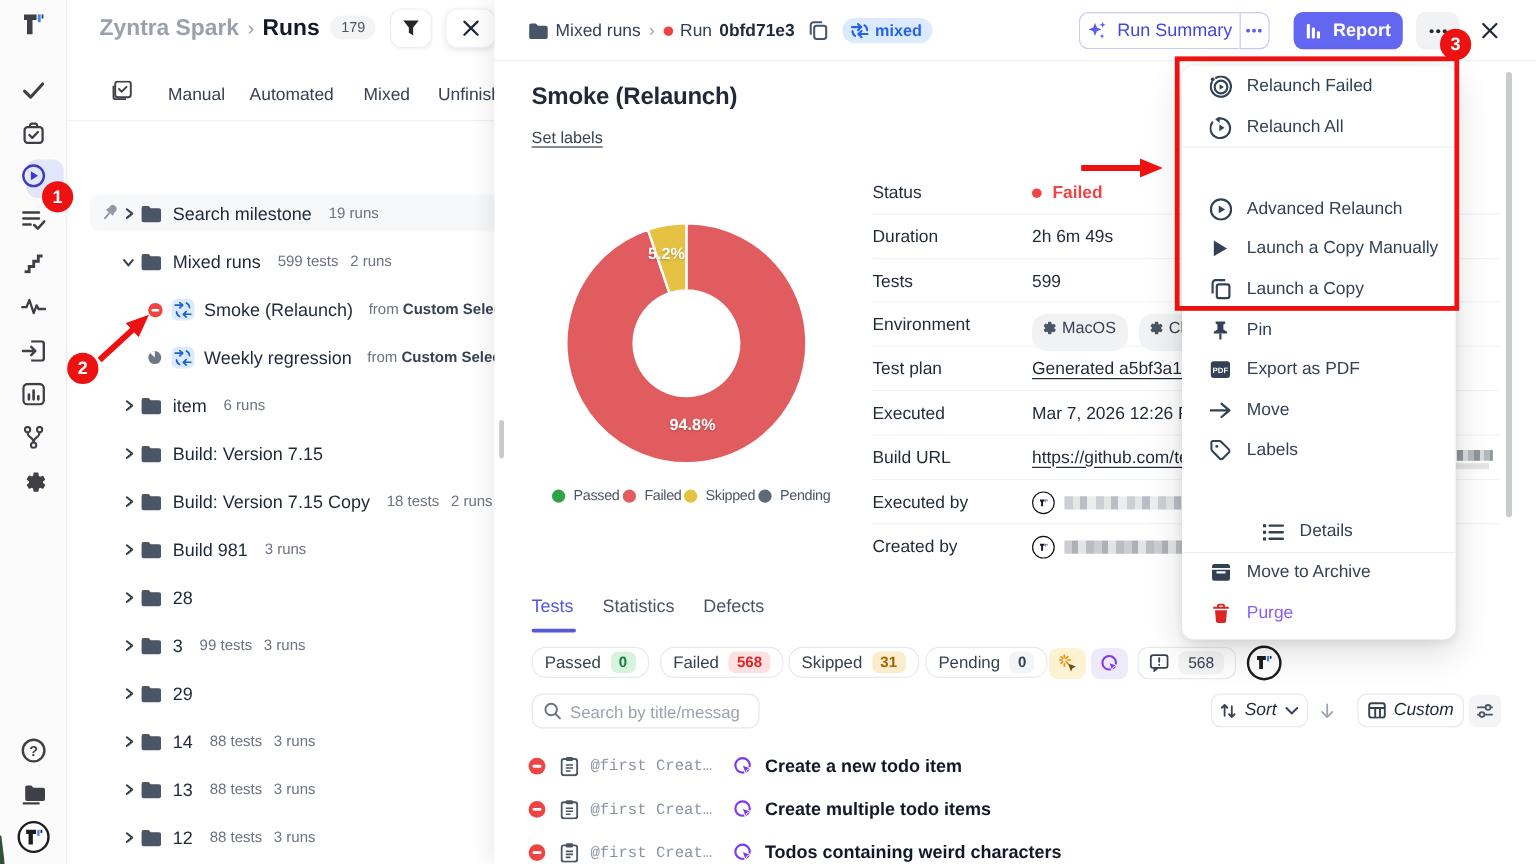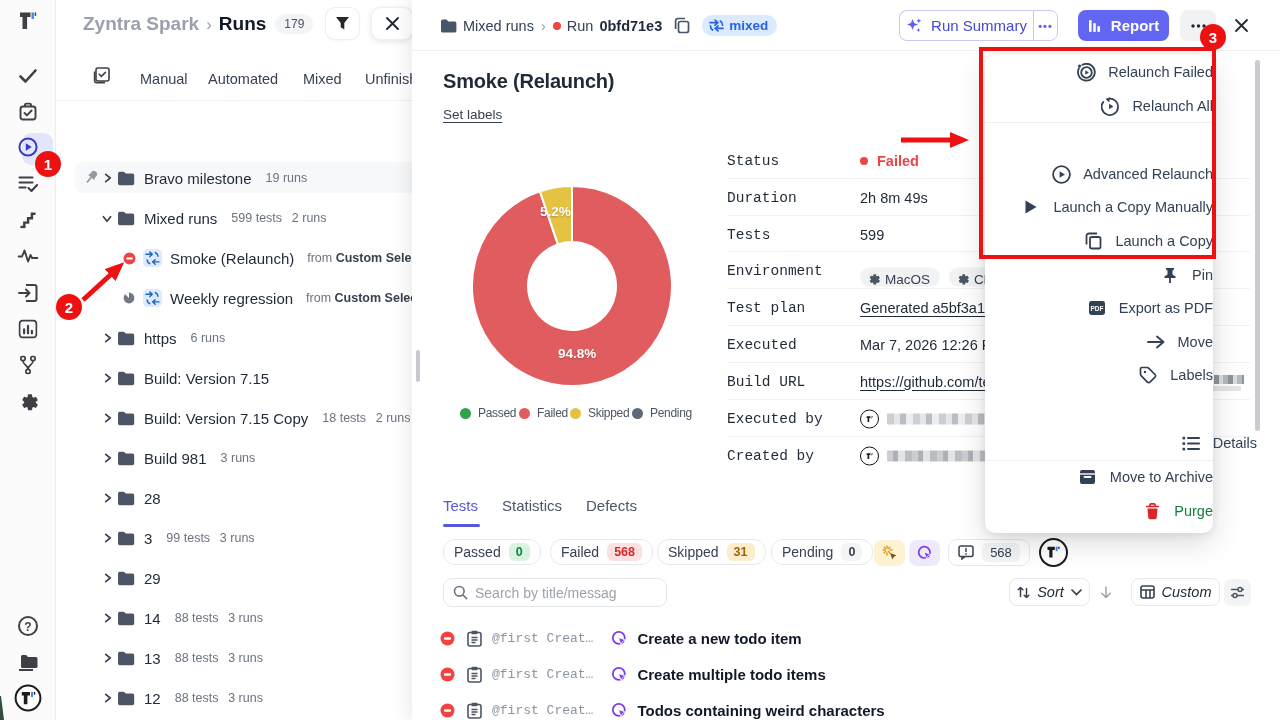--- a/index.html
+++ b/index.html
@@ -52,24 +52,24 @@
 #btn-runsum-dots { left:621px; width:25px; border:1px solid #c7cbf7; color:#5a5ff0; border-radius:0 8px 8px 0; font-weight:700; letter-spacing:1px; font-size:11px; }
 #btn-report { left:666px; width:91px; background:#6366f1; color:#fff; font-weight:600; gap:8px; }
 #btn-more { left:768px; width:36px; background:#f1f2f4; color:#3f3f46; }
 #btn-x { left:814px; width:30px; }
 
 .h1 { position:absolute; left:31px; top:70px; font-size:20px; font-weight:700; color:#1f2937; letter-spacing:-0.2px; }
 .setlabels { position:absolute; left:31px; top:107px; font-size:13.5px; color:#374151; text-decoration:underline; text-underline-offset:3px; }
 
 
 .drow { position:absolute; left:315px; width:523px; height:37px; }
-.drow .lab { position:absolute; left:0; top:50%; transform:translateY(-50%); font-size:14.5px; color:#1f2937;font-family:Liberation Mono, monospace; }
+.drow .lab { position:absolute; left:0; top:50%; transform:translateY(-50%); font-size:14.5px; color:#1f2937; }
 .drow .val { position:absolute; left:133px; top:50%; transform:translateY(-50%); font-size:14.5px; color:#1f2937; display:flex; align-items:center; white-space:nowrap; }
 .dline { position:absolute; left:315px; width:523px; border-top:1px solid #f1f2f4; }
-.envchip { display:flex; align-items:center; gap:5px; background:#f1f2f4; border-radius:13px; padding:4px 10px 0 7px; font-size:13.5px; color:#374151; margin-right:9px;margin-top:12px; }
+.envchip { display:flex; align-items:center; gap:5px; background:#f1f2f4; border-radius:13px; padding:4px 10px 12px 7px; font-size:13.5px; color:#374151; margin-right:9px;margin-top:12px; }
 .ulink { text-decoration:underline; text-underline-offset:3px; color:#1f2937; }
 .avatar { width:19px; height:19px; border-radius:50%; border:1.5px solid #111; display:flex; align-items:center; justify-content:center; margin-right:8px; background:#fff; }
 .blurname { height:11px; width:106px; background:repeating-linear-gradient(90deg,#c3c6cb 0 7px,#dfe1e3 7px 13px,#aeb2b9 13px 19px,#e9eaec 19px 26px); opacity:.85; border-radius:1px; }
 
 
 #donut { position:absolute; left:455px; top:169px; }
 .dlabel { position:absolute; color:#fff; font-weight:700; font-size:13.5px; text-shadow:0 1px 2px rgba(0,0,0,.25); }
 .legend { position:absolute; top:406px; display:flex; align-items:center; gap:7px; font-size:12px; letter-spacing:-0.3px; color:#4b5563; }
 .ldot { width:11px; height:11px; border-radius:50%; flex:0 0 11px; }
 
@@ -80,31 +80,31 @@
 
 
 .fchip { position:absolute; top:539px; height:26px; display:flex; align-items:center; gap:8px; background:#fff; border:1px solid #e7e9ec; border-radius:12px; padding:0 10px; font-size:14px; color:#374151; font-weight:500; }
 .fchip .cnt { font-size:12.5px; font-weight:600; border-radius:6px; padding:2px 7px; }
 .cnt.g { background:#d8f3de; color:#15803d; }
 .cnt.r { background:#fde1e1; color:#dc2626; }
 .cnt.y { background:#fbedcb; color:#a16207; }
 .cnt.n { background:#f3f4f6; color:#374151; }
 
 
-#search { position:absolute; left:31px; top:578px; width:224px; height:29px; border:1px solid #e5e7eb; border-radius:9px; display:flex; align-items:center; padding:0 9px; gap:7px; color:#9ca3af; font-size:14px; }
+#search { position:absolute; left:31px; top:578px; width:190px; height:29px; border:1px solid #e5e7eb; border-radius:9px; display:flex; align-items:center; padding:0 9px; gap:7px; color:#9ca3af; font-size:14px; }
 .gbtn { position:absolute; top:578px; height:28px; z-index:12; border:1px solid #e7e9ec; border-radius:8px; background:#fff; display:flex; align-items:center; justify-content:center; gap:7px; font-size:14.5px; color:#1f2937;font-style:italic; }
 
 
 .testrow { position:absolute; left:28px; height:20px; display:flex; align-items:center; }
 .testrow .mono { font-family:"Liberation Mono", monospace; font-size:13px; color:#8b93a2; margin-left:10px; white-space:pre; }
 .testrow .ttl { font-size:15px; font-weight:600; color:#111827; margin-left:9px; }
 
 
 #menu { position:absolute; left:985px; top:55px; width:228px; height:478px; background:#fff; border-radius:10px; box-shadow:0 10px 30px rgba(0,0,0,.14), 0 2px 8px rgba(0,0,0,.08); z-index:20; }
-.mi { position:absolute; left:0; width:228px; height:34px; display:flex; align-items:center;justify-content:flex-end; }
+.mi { position:absolute; left:12px; width:228px; height:34px; display:flex; align-items:center; }
 .mi .ic { width:20px; flex:0 0 20px; margin-left:10px; display:flex; justify-content:center; }
 .mi .tx { margin-left:12px; font-size:14.5px; color:#334155; }
 .mdiv { position:absolute; left:0; width:228px; border-top:1px solid #eceef1; }
 
 
 .ann { position:absolute; z-index:50; }
 .nbadge { position:absolute; width:26px; height:26px; border-radius:50%; background:#ee1111; color:#fff; font-size:15px; font-weight:700; display:flex; align-items:center; justify-content:center; z-index:60; }
 #redbox { position:absolute; left:979px; top:47px; width:237px; height:212px; border:4px solid #ee1111; z-index:30; }
 
 
@@ -218,21 +218,21 @@
         <span class="chev">
           <svg width="9" height="10" viewBox="0 0 10 11">
             <path d="M3 1.5 L8 5.5 L3 9.5" fill="none" stroke="#374151" stroke-width="1.9" stroke-linecap="round" stroke-linejoin="round"></path>
           </svg>
         </span>
         <span class="fold">
           <svg width="18" height="15" viewBox="0 0 18 15">
             <path d="M1 2.4 A1.7 1.7 0 0 1 2.7 0.7 h4.2 l1.7 1.9 h6.9 A1.7 1.7 0 0 1 17.2 4.3 v8.2 a1.7 1.7 0 0 1 -1.7 1.7 H2.7 A1.7 1.7 0 0 1 1 12.5 Z" fill="#4a5565"></path>
           </svg>
         </span>
-        <span class="name">Bravo milestone</span>
+        <span class="name">Search milestone</span>
         <span class="meta">19 runs</span>
       </div>
       <div class="trow" style="top:202px;">
         <span class="chev">
           <svg width="10" height="9" viewBox="0 0 11 10">
             <path d="M1.5 3 L5.5 8 L9.5 3" fill="none" stroke="#374151" stroke-width="1.9" stroke-linecap="round" stroke-linejoin="round"></path>
           </svg>
         </span>
         <span class="fold">
           <svg width="18" height="15" viewBox="0 0 18 15">
@@ -282,21 +282,21 @@
         <span class="chev">
           <svg width="9" height="10" viewBox="0 0 10 11">
             <path d="M3 1.5 L8 5.5 L3 9.5" fill="none" stroke="#374151" stroke-width="1.9" stroke-linecap="round" stroke-linejoin="round"></path>
           </svg>
         </span>
         <span class="fold">
           <svg width="18" height="15" viewBox="0 0 18 15">
             <path d="M1 2.4 A1.7 1.7 0 0 1 2.7 0.7 h4.2 l1.7 1.9 h6.9 A1.7 1.7 0 0 1 17.2 4.3 v8.2 a1.7 1.7 0 0 1 -1.7 1.7 H2.7 A1.7 1.7 0 0 1 1 12.5 Z" fill="#4a5565"></path>
           </svg>
         </span>
-        <span class="name">https</span>
+        <span class="name">item</span>
         <span class="meta">6 runs</span>
       </div>
       <div class="trow" style="top:362px;">
         <span class="chev">
           <svg width="9" height="10" viewBox="0 0 10 11">
             <path d="M3 1.5 L8 5.5 L3 9.5" fill="none" stroke="#374151" stroke-width="1.9" stroke-linecap="round" stroke-linejoin="round"></path>
           </svg>
         </span>
         <span class="fold">
           <svg width="18" height="15" viewBox="0 0 18 15">
@@ -489,21 +489,21 @@
   <div id="dtable">
       <div class="drow" style="top:142px;">
         <span class="lab">Status</span>
         <span class="val">
           <span style="width:8px;height:8px;border-radius:50%;background:#ef4444;margin-right:9px;"></span>
           <span style="color:#ef4444;font-weight:700;">Failed</span>
         </span>
       </div>
       <div class="drow" style="top:179px;">
         <span class="lab">Duration</span>
-        <span class="val">2h 8m 49s</span>
+        <span class="val">2h 6m 49s</span>
       </div>
       <div class="drow" style="top:216px;">
         <span class="lab">Tests</span>
         <span class="val">599</span>
       </div>
       <div class="drow" style="top:252px;">
         <span class="lab">Environment</span>
         <span class="val">
           <span class="envchip"><svg width="13" height="13" viewBox="0 0 24 24" style="margin-right:0">
               <path fill="#4b5563" d="M12 8.2A3.8 3.8 0 1 0 12 15.8 3.8 3.8 0 0 0 12 8.2zm9.4 5.3c.05-.5.05-1 0-1.5l2-1.6a.6.6 0 0 0 .14-.76l-1.9-3.3a.6.6 0 0 0-.73-.26l-2.4 1a7.6 7.6 0 0 0-1.3-.76l-.36-2.6A.6.6 0 0 0 16.3 3h-3.8a.6.6 0 0 0-.6.52l-.36 2.6c-.46.2-.9.45-1.3.75l-2.4-1a.6.6 0 0 0-.74.27l-1.9 3.3a.6.6 0 0 0 .15.77l2 1.6a7.6 7.6 0 0 0 0 1.5l-2 1.6a.6.6 0 0 0-.15.77l1.9 3.3c.15.27.47.38.74.27l2.4-1c.4.3.85.56 1.3.76l.36 2.6c.05.3.3.5.6.5h3.8c.3 0 .55-.2.6-.5l.36-2.6c.46-.2.9-.46 1.3-.77l2.4 1c.27.12.6 0 .74-.26l1.9-3.3a.6.6 0 0 0-.15-.77l-2-1.6z"></path>
@@ -751,21 +751,21 @@
       </span>
       <span class="tx">Move to Archive</span>
     </div>
     <div class="mi" style="top:439px;">
       <span class="ic">
         <svg width="15" height="17" viewBox="0 0 15 17">
           <path d="M1 3.5 h13 M5 3.5 V2 a1.2 1.2 0 0 1 1.2 -1.2 h2.6 A1.2 1.2 0 0 1 10 2 v1.5" stroke="#dc2626" stroke-width="1.7" fill="none"></path>
           <path d="M2.5 5.5 h10 l-0.8 9.3 a1.6 1.6 0 0 1 -1.6 1.4 H4.9 a1.6 1.6 0 0 1 -1.6 -1.4 Z" fill="#dc2626"></path>
         </svg>
       </span>
-      <span class="tx" style="color:#15803d;">Purge</span>
+      <span class="tx" style="color:#8b5cf6;">Purge</span>
     </div>
   </div>
 <div id="redbox"></div>
 <div id="dscroll"></div>
 
 <svg class="ann" style="left:0; top:0;" width="1280" height="720" viewBox="0 0 1280 720" pointer-events="none">
   <defs>
     <marker id="ah" markerUnits="userSpaceOnUse" markerWidth="19" markerHeight="16" refX="12" refY="8" orient="auto">
         <path d="M0 0 L19 8 L0 16 Z" fill="#ee1111"></path>
       </marker>

